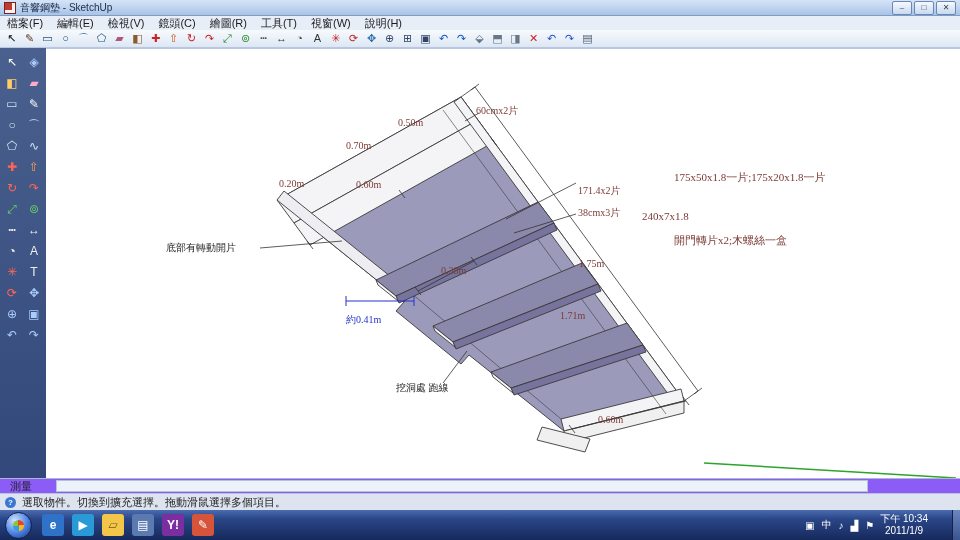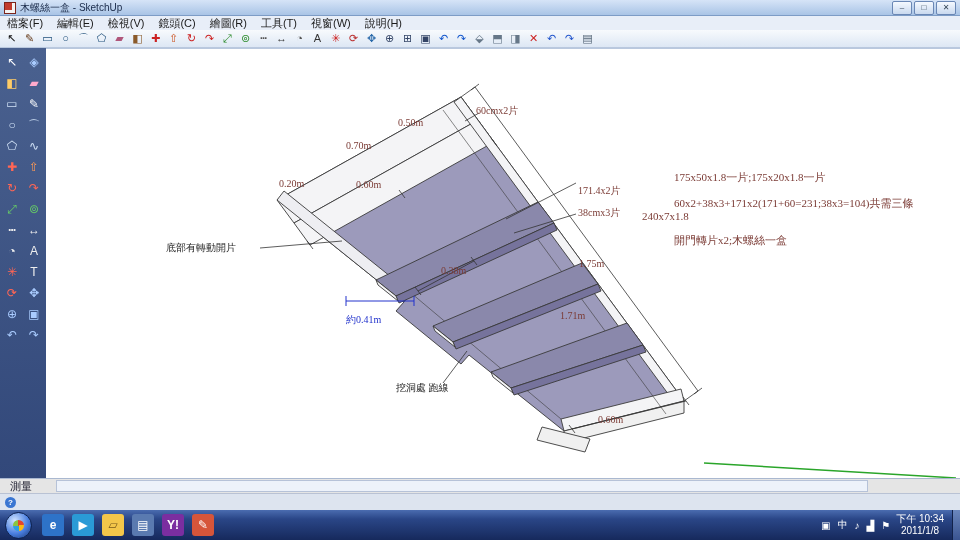--- a/index.html
+++ b/index.html
@@ -34,21 +34,21 @@
     font-size:12px;line-height:1;cursor:default;}
   
   .canvas{position:absolute;left:46px;top:48px;width:914px;height:430px;background:#ffffff;
     border-top:1px solid #b9c8de;box-sizing:border-box;font-family:Liberation Serif, serif;}
   .model{position:absolute;left:0;top:0;}
   .ann{position:absolute;font-size:10px;line-height:1;color:#7b3b35;white-space:nowrap;}
   .ann.black{color:#222222;}
   .ann.blue{color:#2233cc;}
   .ann.note{font-size:11px;}
   
-  .measurebar{position:absolute;left:0;top:478px;width:960px;height:15px;background:#e5e5e5;
+  .measurebar{position:absolute;left:0;top:478px;width:960px;height:15px;background:#8b5cf6;
     border-top:1px solid #aab8d0;display:flex;align-items:center;gap:24px;
     font-size:11px;color:#223;padding-left:10px;box-sizing:border-box;}
   .measure-field{width:810px;height:10px;background:#edf2fa;border:1px solid #b6c2d8;}
   
   .hintbar{position:absolute;left:0;top:493px;width:960px;height:17px;background:#dde4ef;
     border-top:1px solid #b9c2d4;display:flex;align-items:center;gap:6px;padding-left:5px;
     box-sizing:border-box;font-size:11px;color:#222;}
   .hint-icon{width:11px;height:11px;border-radius:50%;background:#3a76d2;color:#fff;
     font-size:8px;line-height:11px;text-align:center;font-weight:bold;flex:0 0 auto;}
   
@@ -58,32 +58,32 @@
   .orb{width:25px;height:25px;border-radius:50%;margin:0 6px 0 5px;flex:0 0 auto;
     background:radial-gradient(circle at 35% 30%,#cfe3ff,#4a7fe0 55%,#173470);
     border:1px solid #0d2250;display:flex;align-items:center;justify-content:center;}
   .orb-flag{width:11px;height:11px;border-radius:50%;
     background:conic-gradient(#e4452c 0 25%,#fdb813 0 50%,#2f9fe0 0 75%,#8bc540 0);}
   .quick{display:flex;gap:8px;margin-left:4px;}
   .q-icon{width:22px;height:22px;border-radius:3px;display:flex;align-items:center;
     justify-content:center;font-size:12px;font-weight:bold;}
   .tray{margin-left:auto;display:flex;align-items:center;gap:7px;color:#fff;font-size:10px;}
   .tray span{cursor:default;}
-  .clock{text-align:center;font-size:10px;color:#fff;line-height:1.25;margin:0 8px 0 6px;}
+  .clock{text-align:center;font-size:10px;color:#fff;line-height:1.25;margin:0 24px 0 6px;}
   .desktop-sliver{width:7px;height:30px;background:linear-gradient(#6b87bd,#3a5490);
     border-left:1px solid #12224a;}
 </style>
 </head>
 <body>
 
 <div class="app">
 
   <div class="titlebar">
     <span class="sk-logo"></span>
-    <span>木螺絲一盒 - SketchUp</span>
+    <span>音響鋼墊 - SketchUp</span>
     <span class="win-btns">
 
         <span class="win-btn">–</span>
 
         <span class="win-btn">□</span>
 
         <span class="win-btn">✕</span>
       </span>
   </div>
 
@@ -297,32 +297,32 @@
     <div class="ann" style="left:532px;top:137px">171.4x2片</div>
     <div class="ann" style="left:532px;top:159px">38cmx3片</div>
     <div class="ann black" style="left:120px;top:194px">底部有轉動開片</div>
     <div class="ann" style="left:395px;top:217px">0.38m</div>
     <div class="ann" style="left:533px;top:210px">1.75m</div>
     <div class="ann blue" style="left:300px;top:266px">約0.41m</div>
     <div class="ann" style="left:514px;top:262px">1.71m</div>
     <div class="ann black" style="left:350px;top:334px">挖洞處 跑線</div>
     <div class="ann" style="left:552px;top:366px">0.60m</div>
     <div class="ann note" style="left:628px;top:123px">175x50x1.8一片;175x20x1.8一片</div>
-    <div class="ann note" style="left:628px;top:149px">60x2+38x3+171x2(171+60=231;38x3=104)共需三條</div>
     <div class="ann note" style="left:596px;top:162px">240x7x1.8</div>
     <div class="ann note" style="left:628px;top:186px">開門轉片x2;木螺絲一盒</div>
   </div>
 
   <div class="measurebar">
     <span>測量</span>
     <span class="measure-field"></span>
   </div>
 
   <div class="hintbar">
     <span class="hint-icon">?</span>
+    <span>選取物件。切換到擴充選擇。拖動滑鼠選擇多個項目。</span>
   </div>
 
   <div class="taskbar">
     <span class="orb">
       <span class="orb-flag"></span>
     </span>
     <span class="quick">
 
         <span class="q-icon" style="color: rgb(255, 255, 255); background: rgb(46, 115, 200);">e</span>
 
@@ -343,18 +343,18 @@
         <span>中</span>
 
         <span>♪</span>
 
         <span>▟</span>
 
         <span>⚑</span>
       </span>
     <span class="clock">
       <div>下午 10:34</div>
-      <div>2011/1/8</div>
+      <div>2011/1/9</div>
     </span>
     <span class="desktop-sliver"></span>
   </div>
 
 </div>
 
 </body></html>

